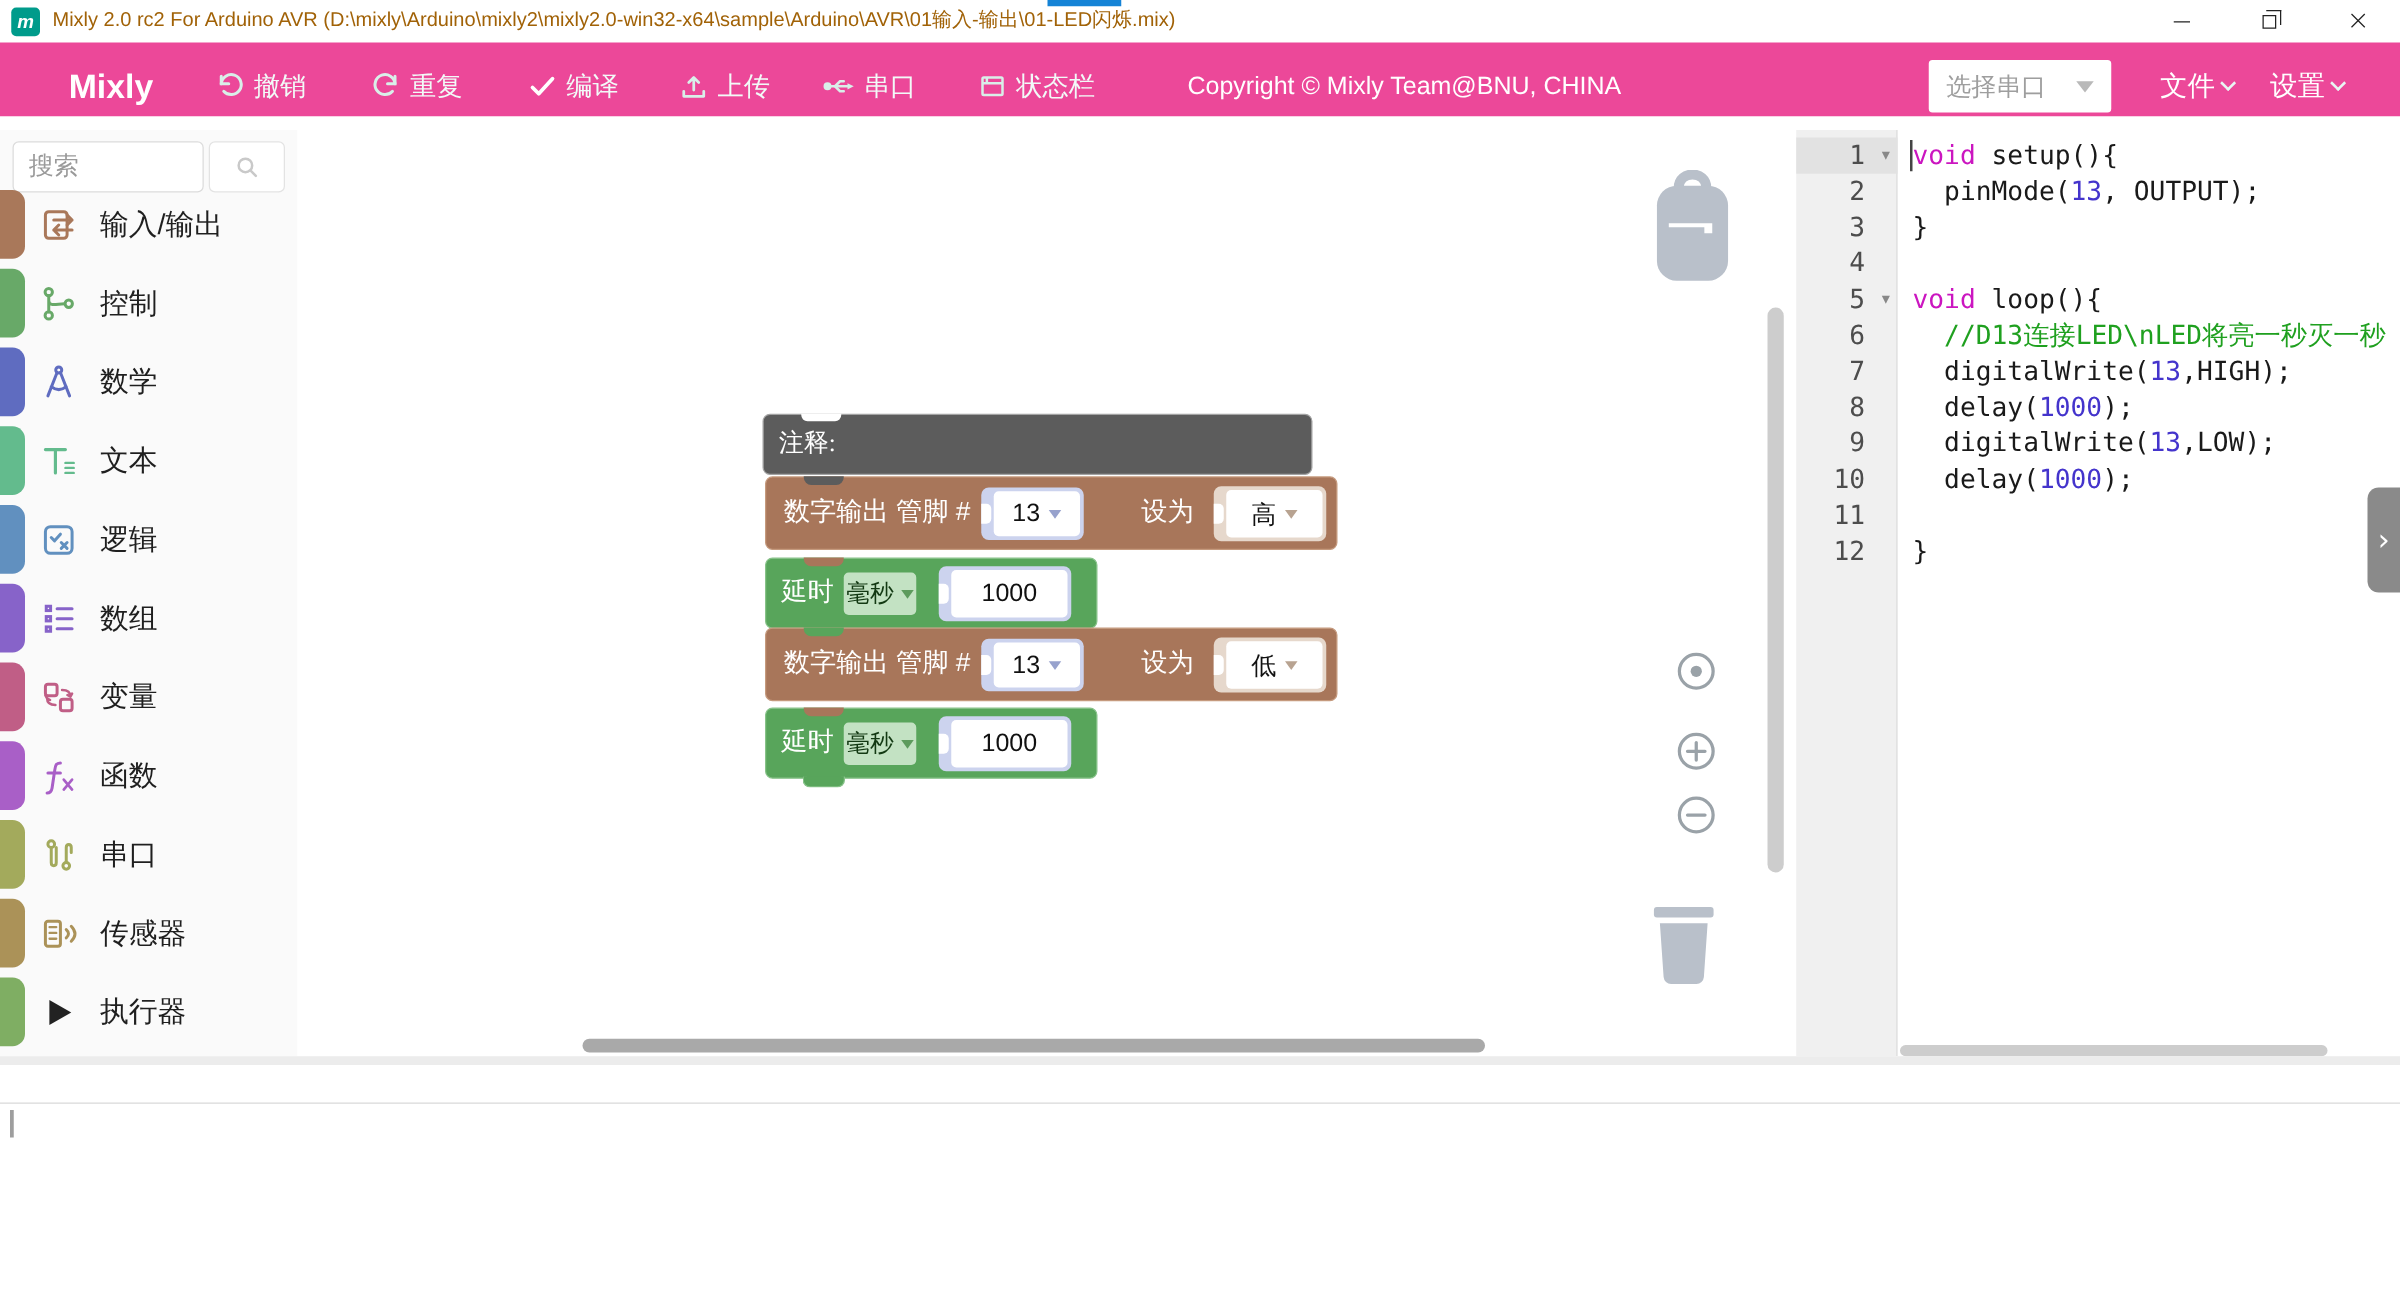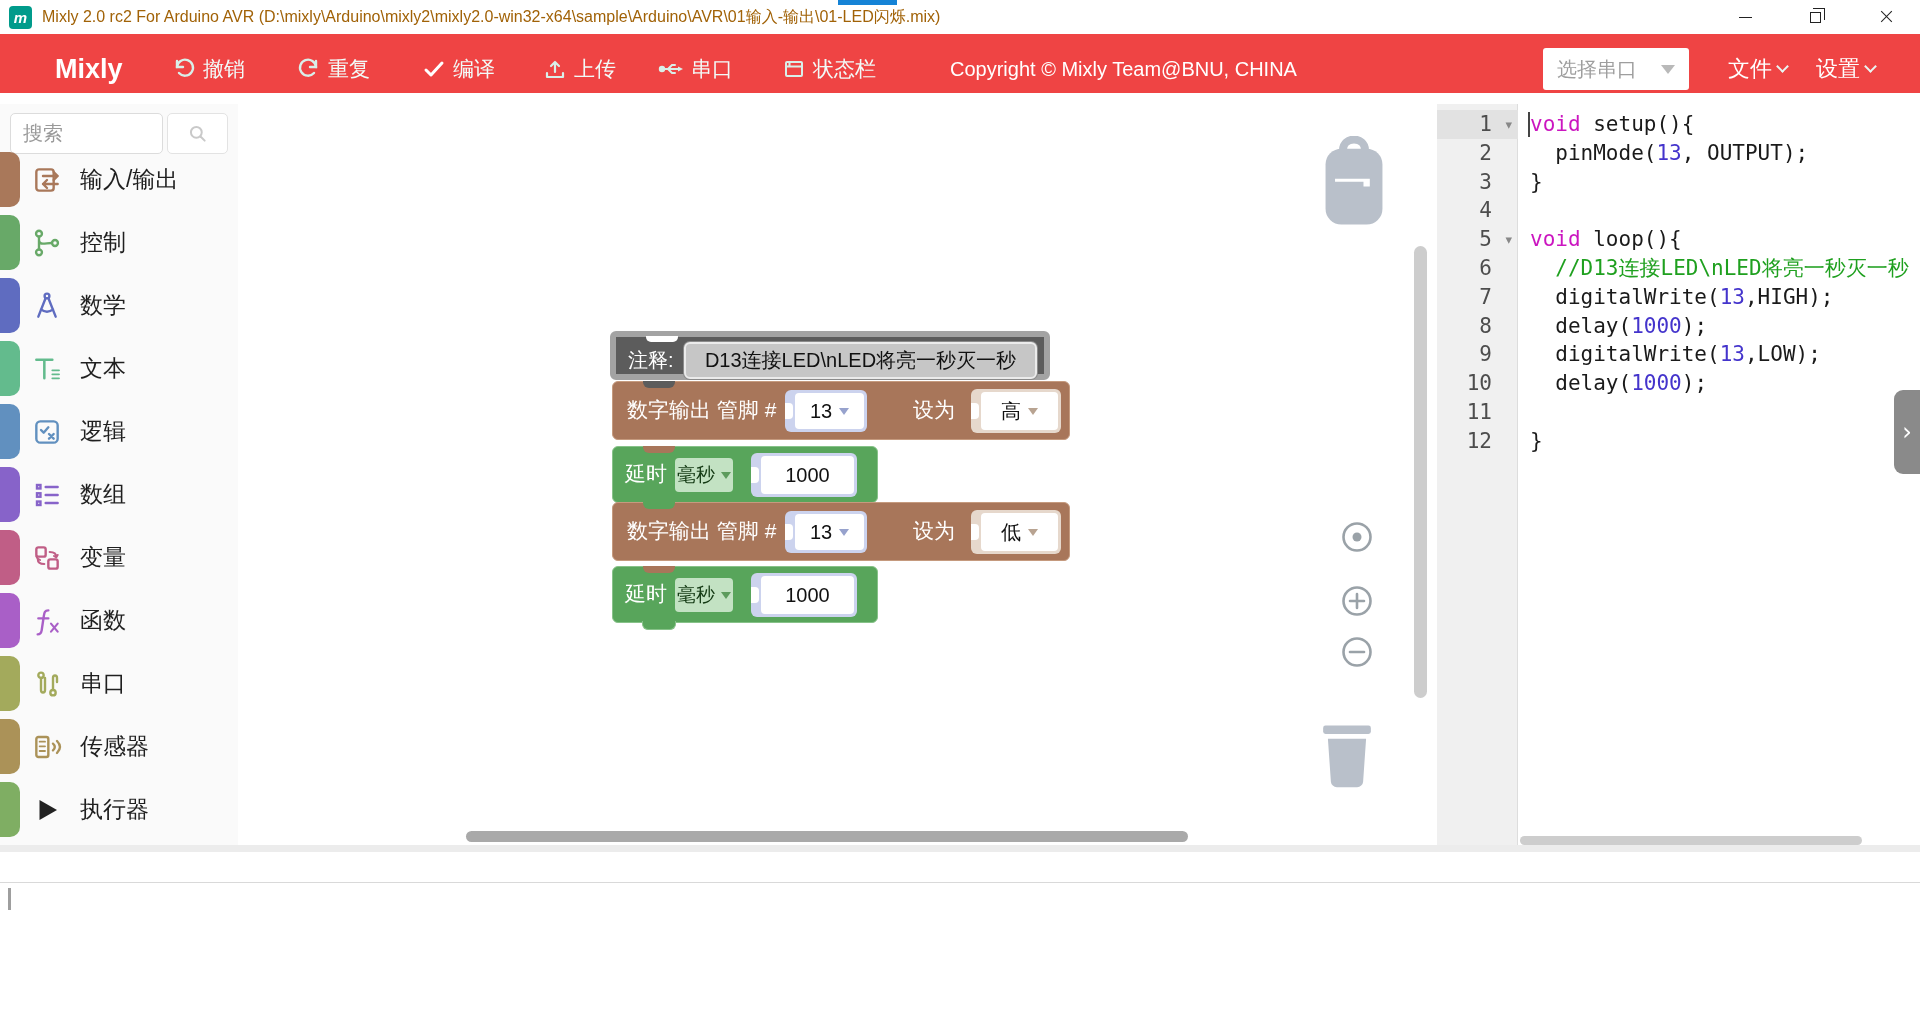--- a/index.html
+++ b/index.html
@@ -21,21 +21,21 @@
   .glyph-min { width:13px; height:0; border-top:1.6px solid #222; display:block; }
   .glyph-restore { position:relative; width:11px; height:11px; border:1.4px solid #222; display:block; }
   .glyph-restore::before { content:""; position:absolute; left:2px; top:-4.6px; width:11px; height:11px;
     border:1.4px solid #222; border-left:none; border-bottom:none; }
   .glyph-close { position:relative; width:13px; height:13px; display:block; }
   .glyph-close::before,.glyph-close::after { content:""; position:absolute; left:-1px; top:5.6px;
     width:15px; height:0; border-top:1.5px solid #222; }
   .glyph-close::before { transform:rotate(45deg); } .glyph-close::after { transform:rotate(-45deg); }
 
   
-  .toolbar { position:absolute; left:0; top:34px; width:1920px; height:59px; background:#ef4444; color:#fff; }
+  .toolbar { position:absolute; left:0; top:34px; width:1920px; height:59px; background:#ec4899; color:#fff; }
   .brand { position:absolute; left:55px; top:0; height:70px; line-height:70px; font-size:27px; font-weight:bold; }
   .tb-btn { position:absolute; top:0; height:70px; display:flex; align-items:center; gap:7px;
     font-size:21px; color:#f2faf8; cursor:pointer; }
   .tb-btn svg { display:block; }
   .copyright { position:absolute; left:950px; top:0; height:70px; line-height:70px; font-size:20px; color:#fff; }
   .select-box { position:absolute; top:14px; height:42px; background:#fff; border-radius:3px;
     display:flex; align-items:center; padding:0 14px; gap:12px; cursor:pointer; }
   .sel-label { font-size:20px; color:#222; }
   .sel-label.placeholder { color:#9e9e9e; }
   .sel-caret { width:0; height:0; border-left:7px solid transparent; border-right:7px solid transparent;
@@ -58,21 +58,21 @@
   .cat-icon { position:absolute; left:30px; top:15px; width:34px; height:34px; display:flex;
     align-items:center; justify-content:center; }
   .cat-icon svg { display:block; }
   .cat-label { position:absolute; left:80px; top:0; height:63px; line-height:63px; font-size:23px; color:#1f1f1f; }
 
   
   .canvas { position:absolute; left:238px; top:104px; width:1197px; height:741px; background:#fff; overflow:visible; }
 
   
   .blk { position:absolute; border-radius:6px; color:#fff; }
-  .blk-comment { left:610px; top:331px; width:440px; height:49px; background:#5c5c5c; border:6px solid #a3a3a3; }
+  .blk-comment { left:610px; top:331px; width:440px; height:49px; background:#5c5c5c; border:1px solid #a3a3a3;font-family:Liberation Serif, serif; }
   .blk-comment .lbl { position:absolute; left:12px; top:0; height:47px; line-height:47px; font-size:20px; }
   .field-silver { position:absolute; left:68px; top:5px; right:7px; height:37px; background:#c6c6c6;
     border:2px solid #ebebeb; box-shadow:0 0 0 1px #8b8b8b; border-radius:6px; color:#111;
     font-size:20px; line-height:33px; text-align:center; white-space:nowrap; overflow:hidden; }
   .blk-dw { width:458px; height:59px; background:#a8765a; border:1.5px solid #c59a7e; }
   .blk-dw1 { left:612px; top:381px; } .blk-dw2 { left:612px; top:502px; }
   .blk-dw .lbl { position:absolute; left:14px; top:0; height:56px; line-height:56px; font-size:21px; }
   .blk-dw .lbl2 { position:absolute; left:300px; top:0; height:56px; line-height:56px; font-size:21px; }
   .blk-delay { width:266px; height:57px; background:#58a55b; border:1.5px solid #87c289; }
   .blk-delay1 { left:612px; top:446px; } .blk-delay2 { left:612px; top:566px; }
@@ -345,21 +345,20 @@
       <span class="cat-label">执行器</span>
     </div>
       </div>
   </div>
 
   <div class="canvas"></div>
 
   <div class="blk blk-comment">
     <span class="bump bump-white"></span>
     <span class="lbl">注释:</span>
-    <span class="field-silver">D13连接LED\nLED将亮一秒灭一秒</span>
   </div>
 
   <div class="blk blk-dw blk-dw1">
     <span class="bump bump-gray"></span>
     <span class="lbl">数字输出 管脚 #</span>
     <span class="socket lav sock-pin">
       <span class="inner-white">
           <span>13</span>
           <span class="tri tri-lav"></span>
         </span>

